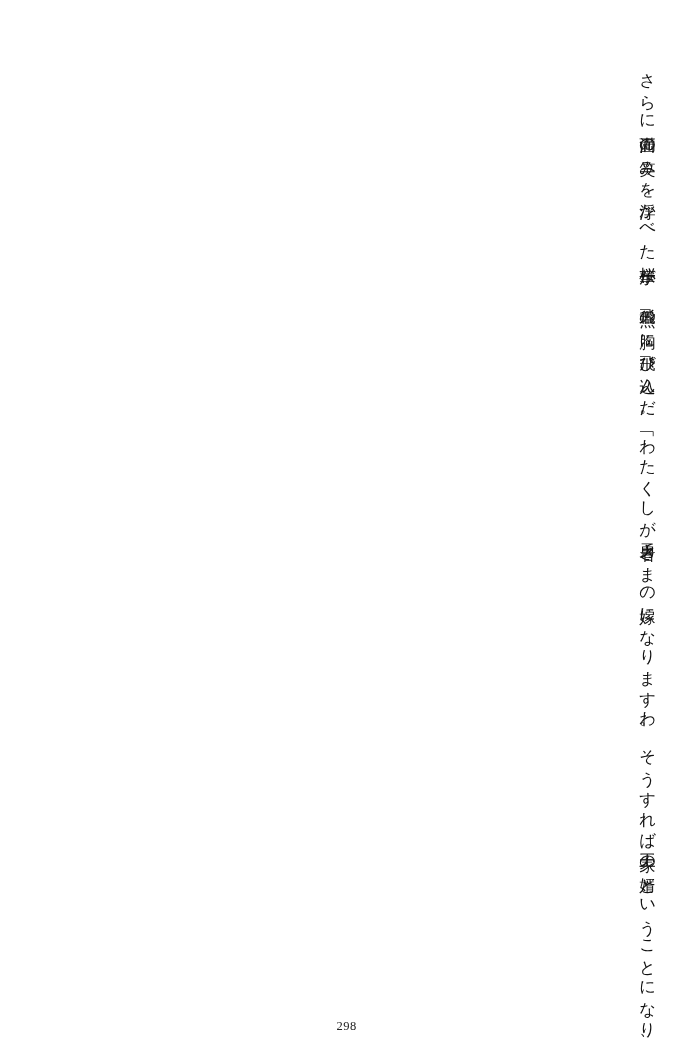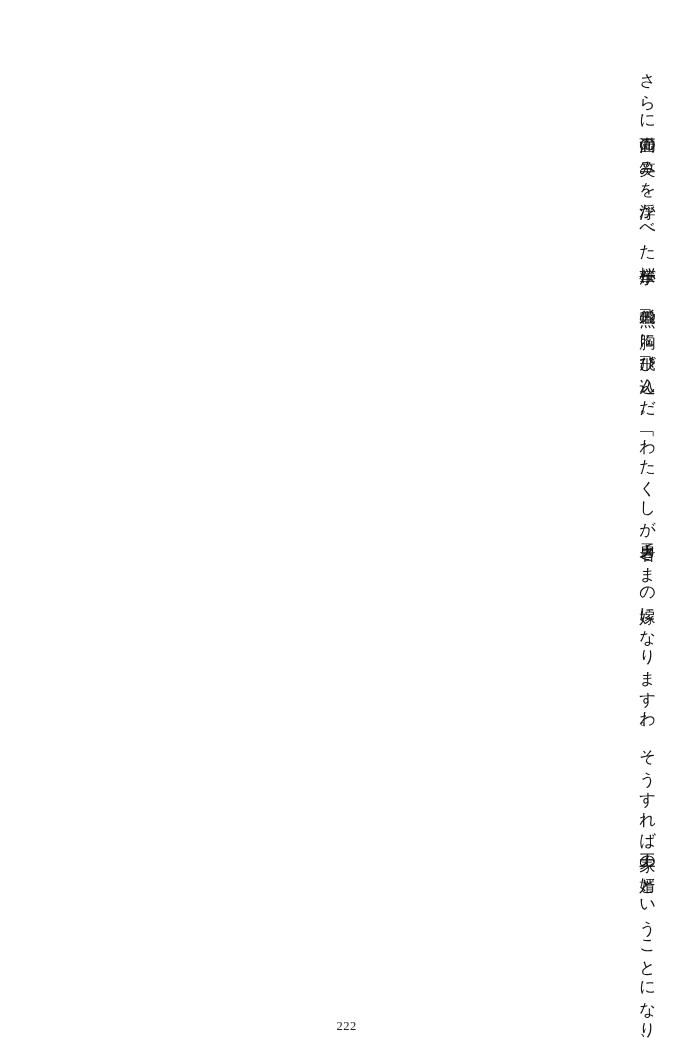--- a/index.html
+++ b/index.html
@@ -67,15 +67,15 @@
 <body>
 
 <div class="page">
 
   <div class="text-area">
     <div class="line">さらに満面の笑みを浮かべた桜華が、飛燕の胸に飛び込んだ。</div>
     <div class="line">「わたくしが勇者さまの嫁になりますわ。そうすれば王家の婿ということになり、政治的</div>
 
   </div>
 
-  <div class="page-number">222</div>
+  <div class="page-number">298</div>
 
 </div>
 
 </body></html>

